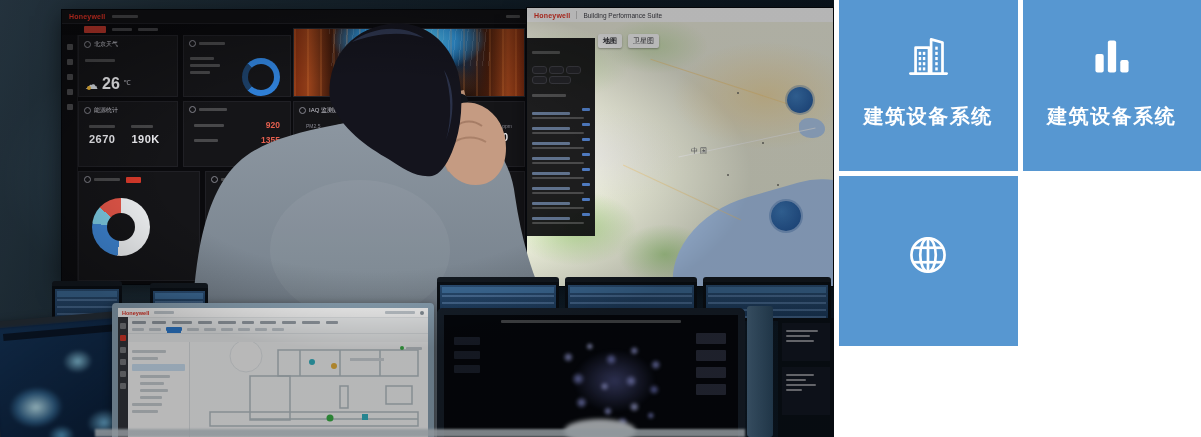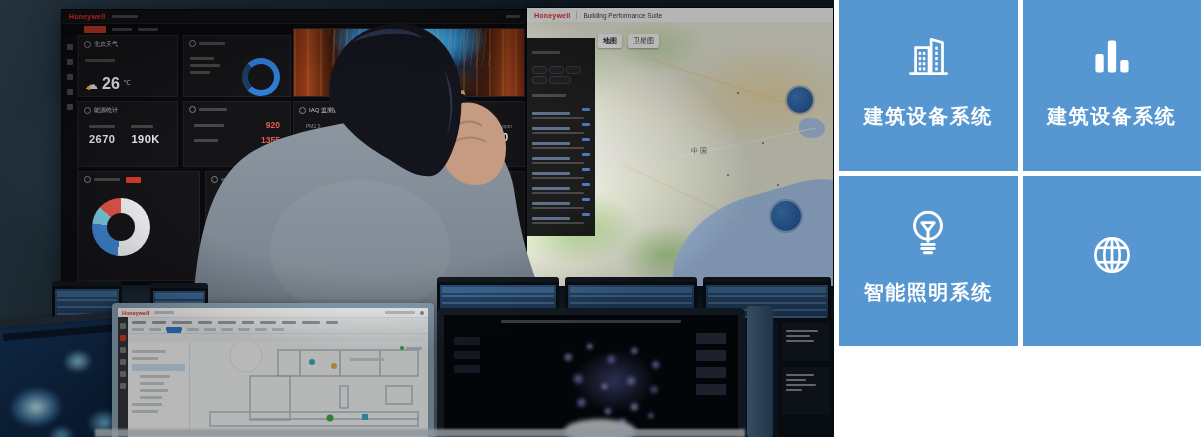--- a/index.html
+++ b/index.html
@@ -636,35 +636,20 @@
           <g fill="#fff">
             <rect x="12" y="25" width="8" height="18" rx="2"></rect>
             <rect x="24" y="12" width="8" height="31" rx="2"></rect>
             <rect x="36" y="31" width="8" height="12" rx="2"></rect>
           </g>
         </svg>
         <div class="tile-label">建筑设备系统</div>
       </div>
     </div>
 
-    <div class="tile" style="background: rgb(87, 151, 209);">
-      <div class="tile-inner">
-        <svg class="tic" viewBox="0 0 56 56">
-          <g stroke="#fff" stroke-width="2.8" fill="none" stroke-linecap="round" stroke-linejoin="round">
-            <circle cx="28" cy="21" r="13"></circle>
-            <path d="M22 18 h12 l-6 8 z"></path>
-            <line x1="28" y1="26" x2="28" y2="36"></line>
-            <line x1="22" y1="39" x2="34" y2="39"></line>
-            <line x1="22" y1="43" x2="34" y2="43"></line>
-            <path d="M24.5 47 h7"></path>
-          </g>
-        </svg>
-        <div class="tile-label">智能照明系统</div>
-      </div>
-    </div>
 
     <div class="tile" style="background: rgb(87, 151, 209);">
       <div class="tile-inner">
         <svg class="tic" viewBox="0 0 56 56">
           <g stroke="#fff" stroke-width="2.6" fill="none">
             <circle cx="28" cy="28" r="16"></circle>
             <ellipse cx="28" cy="28" rx="7.5" ry="16"></ellipse>
             <line x1="28" y1="12" x2="28" y2="44"></line>
             <line x1="13.5" y1="21" x2="42.5" y2="21"></line>
             <line x1="13.5" y1="35" x2="42.5" y2="35"></line>

